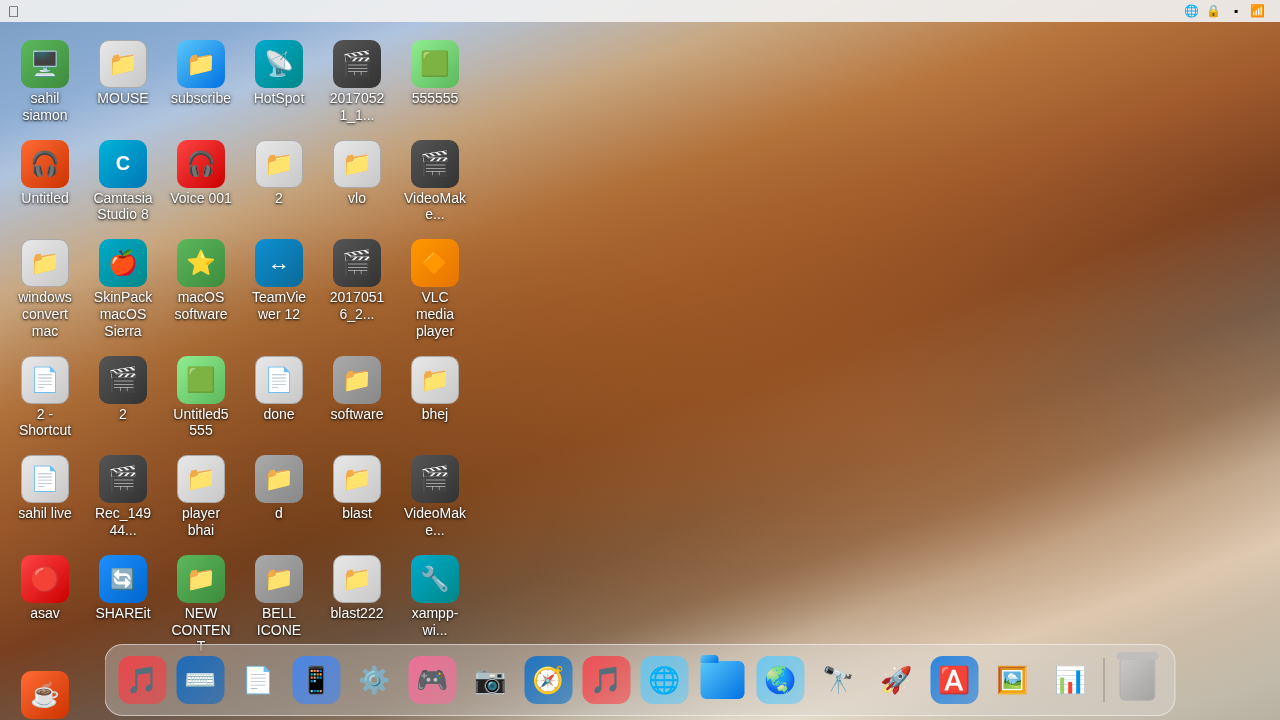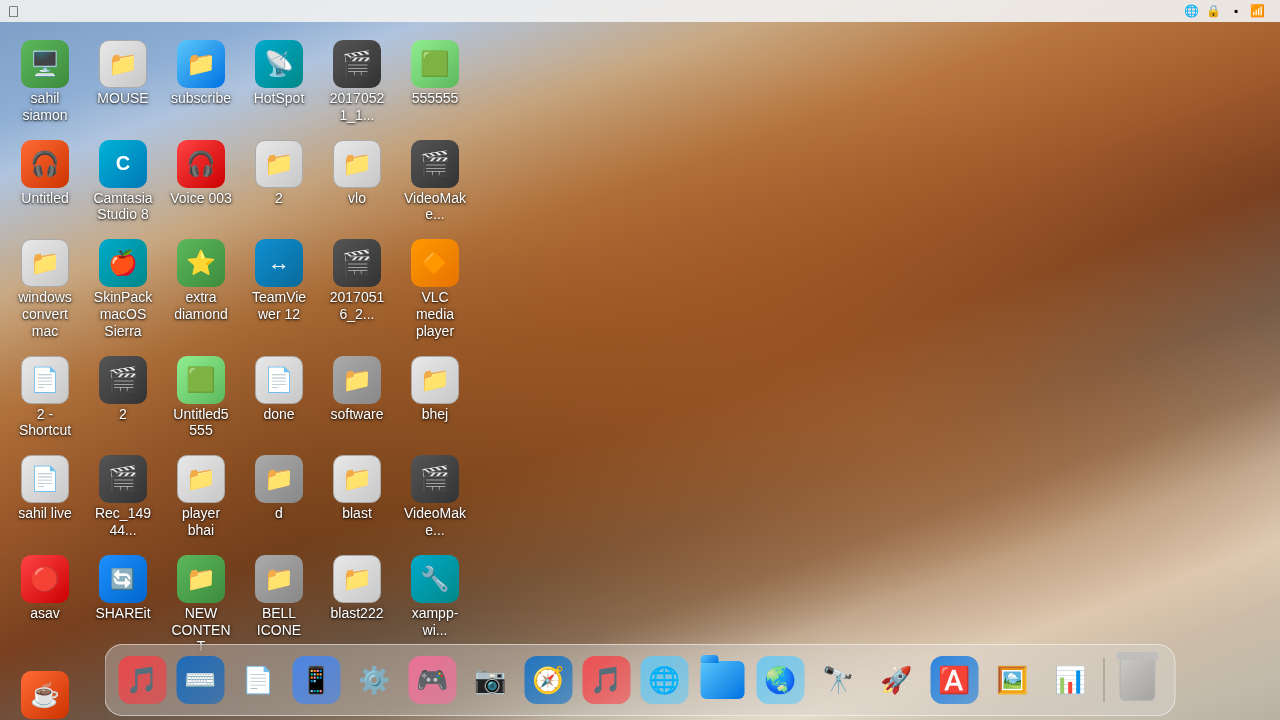--- a/index.html
+++ b/index.html
@@ -314,21 +314,21 @@
       <div class="desktop-icon">
         <div class="icon-img ic-orange-red">🎧</div>
         <div class="icon-label">Untitled</div>
       </div>
       <div class="desktop-icon">
         <div class="icon-img ic-camtasia" style="font-size: 20px; font-weight: bold; color: white;">C</div>
         <div class="icon-label">Camtasia Studio 8</div>
       </div>
       <div class="desktop-icon">
         <div class="icon-img ic-headphone">🎧</div>
-        <div class="icon-label">Voice 003</div>
+        <div class="icon-label">Voice 001</div>
       </div>
       <div class="desktop-icon">
         <div class="icon-img ic-white-folder">📁</div>
         <div class="icon-label">2</div>
       </div>
       <div class="desktop-icon">
         <div class="icon-img ic-white-folder">📁</div>
         <div class="icon-label">vlo</div>
       </div>
       <div class="desktop-icon">
@@ -338,21 +338,21 @@
       <div class="desktop-icon">
         <div class="icon-img ic-white-folder">📁</div>
         <div class="icon-label">windows convert mac</div>
       </div>
       <div class="desktop-icon">
         <div class="icon-img ic-teal">🍎</div>
         <div class="icon-label">SkinPack macOS Sierra</div>
       </div>
       <div class="desktop-icon">
         <div class="icon-img ic-green">⭐</div>
-        <div class="icon-label">extra diamond</div>
+        <div class="icon-label">macOS software</div>
       </div>
       <div class="desktop-icon">
         <div class="icon-img ic-teamviewer" style="font-size: 22px; color: white;">↔</div>
         <div class="icon-label">TeamViewer 12</div>
       </div>
       <div class="desktop-icon">
         <div class="icon-img ic-dark">🎬</div>
         <div class="icon-label">20170516_2...</div>
       </div>
       <div class="desktop-icon">

